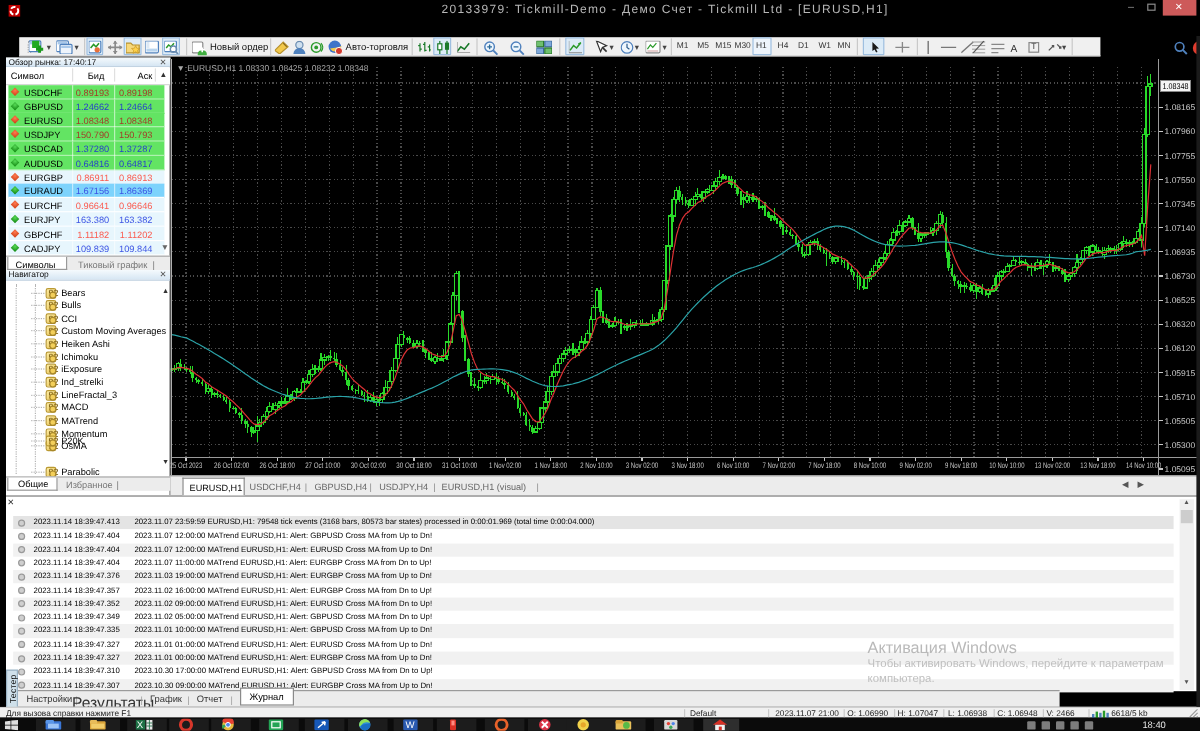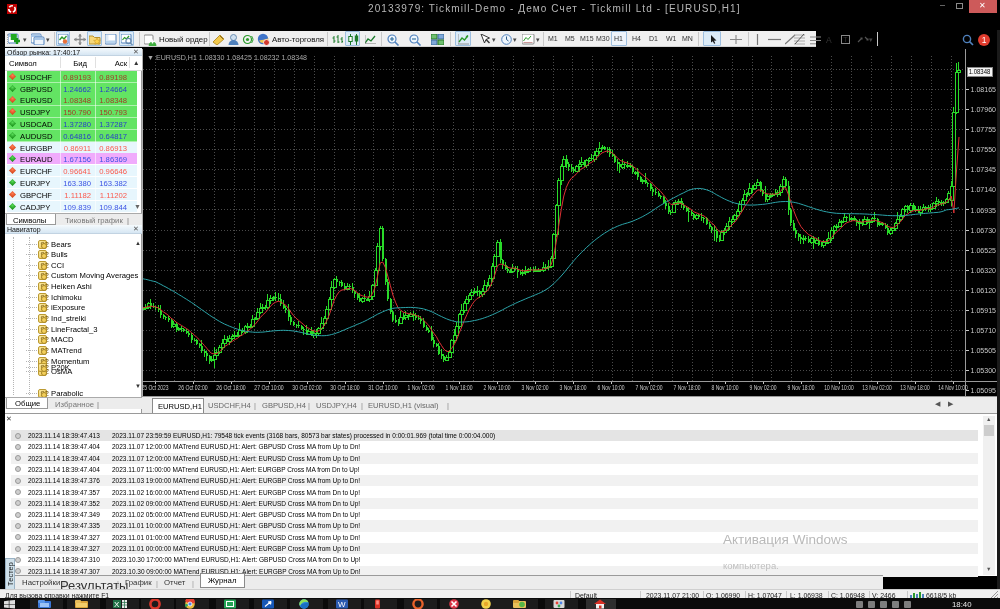--- a/index.html
+++ b/index.html
@@ -36,21 +36,21 @@
         <circle cx="5" cy="5" r="3.2" fill="none" stroke="#fff" stroke-width="1.6" stroke-dasharray="4 1.8"></circle>
       </svg>
  <span class="a" style="left:368px;top:3px;font-size:10px;letter-spacing:1.1px;color:#b7b7b7;white-space:nowrap">20133979: Tickmill-Demo - Демо Счет - Tickmill Ltd - [EURUSD,H1]</span>
  <span class="a" style="left:940px;top:0px;color:#9a9a9a;font-size:9px">–</span>
  <span class="a" style="left:956px;top:3px;width:7px;height:6px;border:1px solid #8a8a8a"></span>
  <div class="a" style="left:969px;top:0;width:28px;height:13px;background:#cd5a5a">
    <span class="a" style="left:10px;top:1px;font-size:8px;color:#fff">✕</span>
  </div>
 </div>
 <div class="a" style="left:0;top:18px;width:5px;height:580px;background:#000"></div>
-    <div class="a" style="left:0px;top:31px;width:816px;height:16px;background:#f0f0f0;border-bottom:1px solid #d5d5d5">
+    <div class="a" style="left:16px;top:31px;width:901px;height:16px;background:#f0f0f0;border-bottom:1px solid #d5d5d5">
 <div class="a" style="left:7px;top:3px;width:3px;height:10px;border-left:1px dotted #aaa;border-right:1px dotted #aaa"></div>
 <svg class="a" style="left:8px;top:2px" width="14" height="12">
         <rect x="0" y="1" width="10" height="9" rx="1" fill="#fff" stroke="#4f81bd"></rect>
         <rect x="1" y="2" width="8" height="2" fill="#a8c8ea"></rect>
         <path d="M5 4 L13 4 L13 12 L5 12 Z" fill="#22aa22" transform="translate(-1,-2) scale(0.75)"></path>
         <path d="M9 5 v6 M6 8 h6" stroke="#1b9a1b" stroke-width="2.4"></path>
       </svg>
 <span class="a" style="left:23px;top:5px;font-size:7px;color:#444">▾</span>
 <svg class="a" style="left:31px;top:2px" width="14" height="12">
         <rect x="0" y="1" width="10" height="9" rx="1" fill="#fff" stroke="#4f81bd"></rect>
@@ -280,21 +280,21 @@
         <div class="cs" style="left:88px"></div>
       </div>
 <div class="mwrow" style="top:94.0px;background:#e7f6fd;border-bottom:1px solid #ffffff">
         <span class="dmd dred"></span>
         <span class="sym">EURGBP</span>
         <span class="bid" style="color:#fb5a4e">0.86911</span>
         <span class="ask" style="color:#fb5a4e">0.86913</span>
         <div class="cs" style="left:53px"></div>
         <div class="cs" style="left:88px"></div>
       </div>
-<div class="mwrow" style="top:105.8px;background:#f0abfc;border-bottom:1px solid #ffffff">
+<div class="mwrow" style="top:105.8px;background:#7dd3fc;border-bottom:1px solid #ffffff">
         <span class="dmd dgrn"></span>
         <span class="sym">EURAUD</span>
         <span class="bid" style="color:#3b53e4">1.67156</span>
         <span class="ask" style="color:#3b53e4">1.86369</span>
         <div class="cs" style="left:53px"></div>
         <div class="cs" style="left:88px"></div>
       </div>
 <div class="mwrow" style="top:117.6px;background:#e7f6fd;border-bottom:1px solid #ffffff">
         <span class="dmd dred"></span>
         <span class="sym">EURCHF</span>
@@ -1297,20 +1297,21 @@
         <span class="ic"></span>
         <span class="tm">2023.11.14 18:39:47.310</span>
         <span class="ms">2023.10.30 17:00:00  MATrend EURUSD,H1: Alert: GBPUSD Cross MA from Dn to Up!</span>
       </div>
 <div class="jrow" style="top:151.6px;background:#f1f1f1">
         <span class="ic"></span>
         <span class="tm">2023.11.14 18:39:47.307</span>
         <span class="ms">2023.10.30 09:00:00  MATrend EURUSD,H1: Alert: EURGBP Cross MA from Up to Dn!</span>
       </div>
 <div class="a" style="left:718px;top:118px;font-size:13.5px;color:#b9b9b9">Активация Windows</div>
+<div class="a" style="left:718px;top:134px;font-size:9.5px;color:#bfbfbf">Чтобы активировать Windows, перейдите к параметрам</div>
 <div class="a" style="left:718px;top:146px;font-size:9.5px;color:#bfbfbf">компьютера.</div>
 <div class="a" style="left:978px;top:2px;width:12px;height:159px;background:#f0f0f0">
         <span class="a" style="left:3px;top:0px;font-size:5.5px;color:#555">▲</span>
         <div class="a" style="left:1px;top:9px;width:10px;height:11px;background:#cdcdcd"></div>
         <span class="a" style="left:3px;top:150px;font-size:5.5px;color:#555">▼</span>
       </div>
 </div>
 <div class="a" style="left:5px;top:575px;width:878px;height:14px;background:#ececec;border-top:1px solid #9a9a9a">
  <span class="a" style="left:17px;top:2px;font-size:7.8px;color:#333">Настройки</span>
  <span class="a" style="left:58px;top:2.5px;font-size:7.6px;color:#999">|</span>

